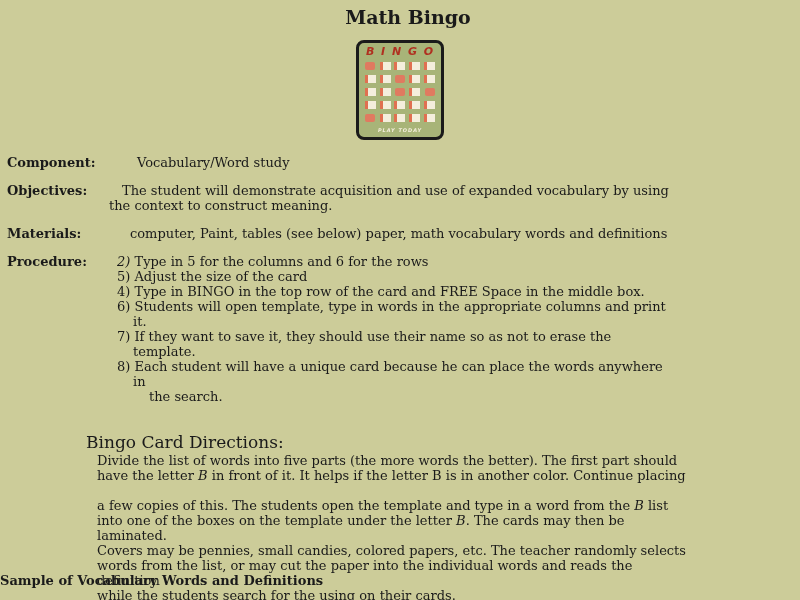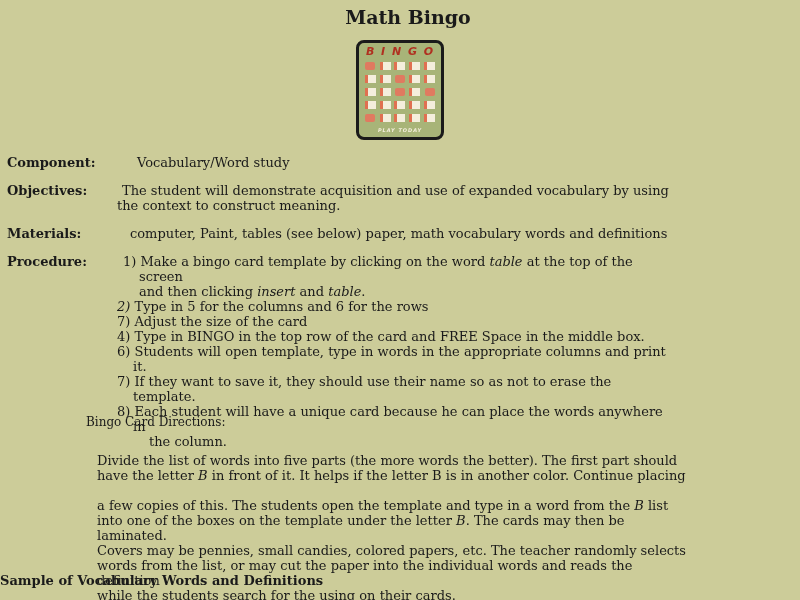--- a/index.html
+++ b/index.html
@@ -112,22 +112,22 @@
       list-style: none;
     }
     .proc li {
       padding-left: 16px;
       text-indent: -16px;
     }
     .proc li.first { padding-left: 22px; text-indent: -16px; }
     .section-label {
       position: absolute;
       left: 86px;
-      top: 415px;
-      font-size: 12px;
+      top: 432px;
+      font-size: 17px;
     }
     .para {
       position: absolute;
       left: 86px;
       top: 442px;
       width: 590px;
       font-size: 13px;
       line-height: 15px;
       margin: 11px;
     }
@@ -233,36 +233,33 @@
       </div>
   </div>
   <div class="bingo-foot">PLAY TODAY</div>
 </div>
 
 <div class="row-label" style="top:155px;">Component:</div>
 <div class="row-text" style="left:125px; top:155px;margin-left:12px;">Vocabulary/Word study</div>
 
 <div class="row-label" style="top:183px;">Objectives:</div>
 <div class="row-text" style="left:122px; top:183px;">The student will demonstrate acquisition and use of expanded vocabulary by using</div>
-<div class="row-text" style="left:117px; top:198px;">the context to construct meaning.</div>
+<div class="row-text" style="left:109px; top:198px;">the context to construct meaning.</div>
 
 <div class="row-label" style="top:226px;">Materials:</div>
 <div class="row-text" style="left:130px; top:226px;">computer, Paint, tables (see below) paper, math vocabulary words and definitions</div>
 
 <div class="row-label" style="top:254px;text-align:center;">Procedure:</div>
 <ul class="proc">
-  <li class="first" style="padding-left:22px;text-indent:-16px;">
-    <span>1) Make a bingo card template by clicking on the word </span><em>table</em><span> at the top of the screen</span><br><span>and then clicking </span><em>insert</em><span> and </span><em>table</em><span>.</span>
-  </li>
   <li><em>2)</em><span> Type in 5 for the columns and 6 for the rows</span></li>
-  <li>7) Adjust the size of the card</li>
+  <li>5) Adjust the size of the card</li>
   <li>4) Type in BINGO in the top row of the card and FREE Space in the middle box.</li>
   <li>6) Students will open template, type in words in the appropriate columns and print it.</li>
   <li>7) If they want to save it, they should use their name so as not to erase the template.</li>
-  <li><span>8) Each student will have a unique card because he can place the words anywhere in</span><br><span style="padding-left:16px;">the column.</span></li>
+  <li><span>8) Each student will have a unique card because he can place the words anywhere in</span><br><span style="padding-left:16px;">the search.</span></li>
 </ul>
 
 <div class="section-label">Bingo Card Directions:</div>
 <p class="para">
   <span>Divide the list of words into five parts (the more words the better). The first part should</span><br>
   <span>have the letter </span><em>B</em><span> in front of it. It helps if the letter B is in another color. Continue placing</span><br>
   <br>
   <span>a few copies of this. The students open the template and type in a word from the </span><em>B</em><span> list</span><br>
   <span>into one of the boxes on the template under the letter </span><em>B</em><span>. The cards may then be laminated.</span><br>
   <span>Covers may be pennies, small candies, colored papers, etc. The teacher randomly selects</span><br>

